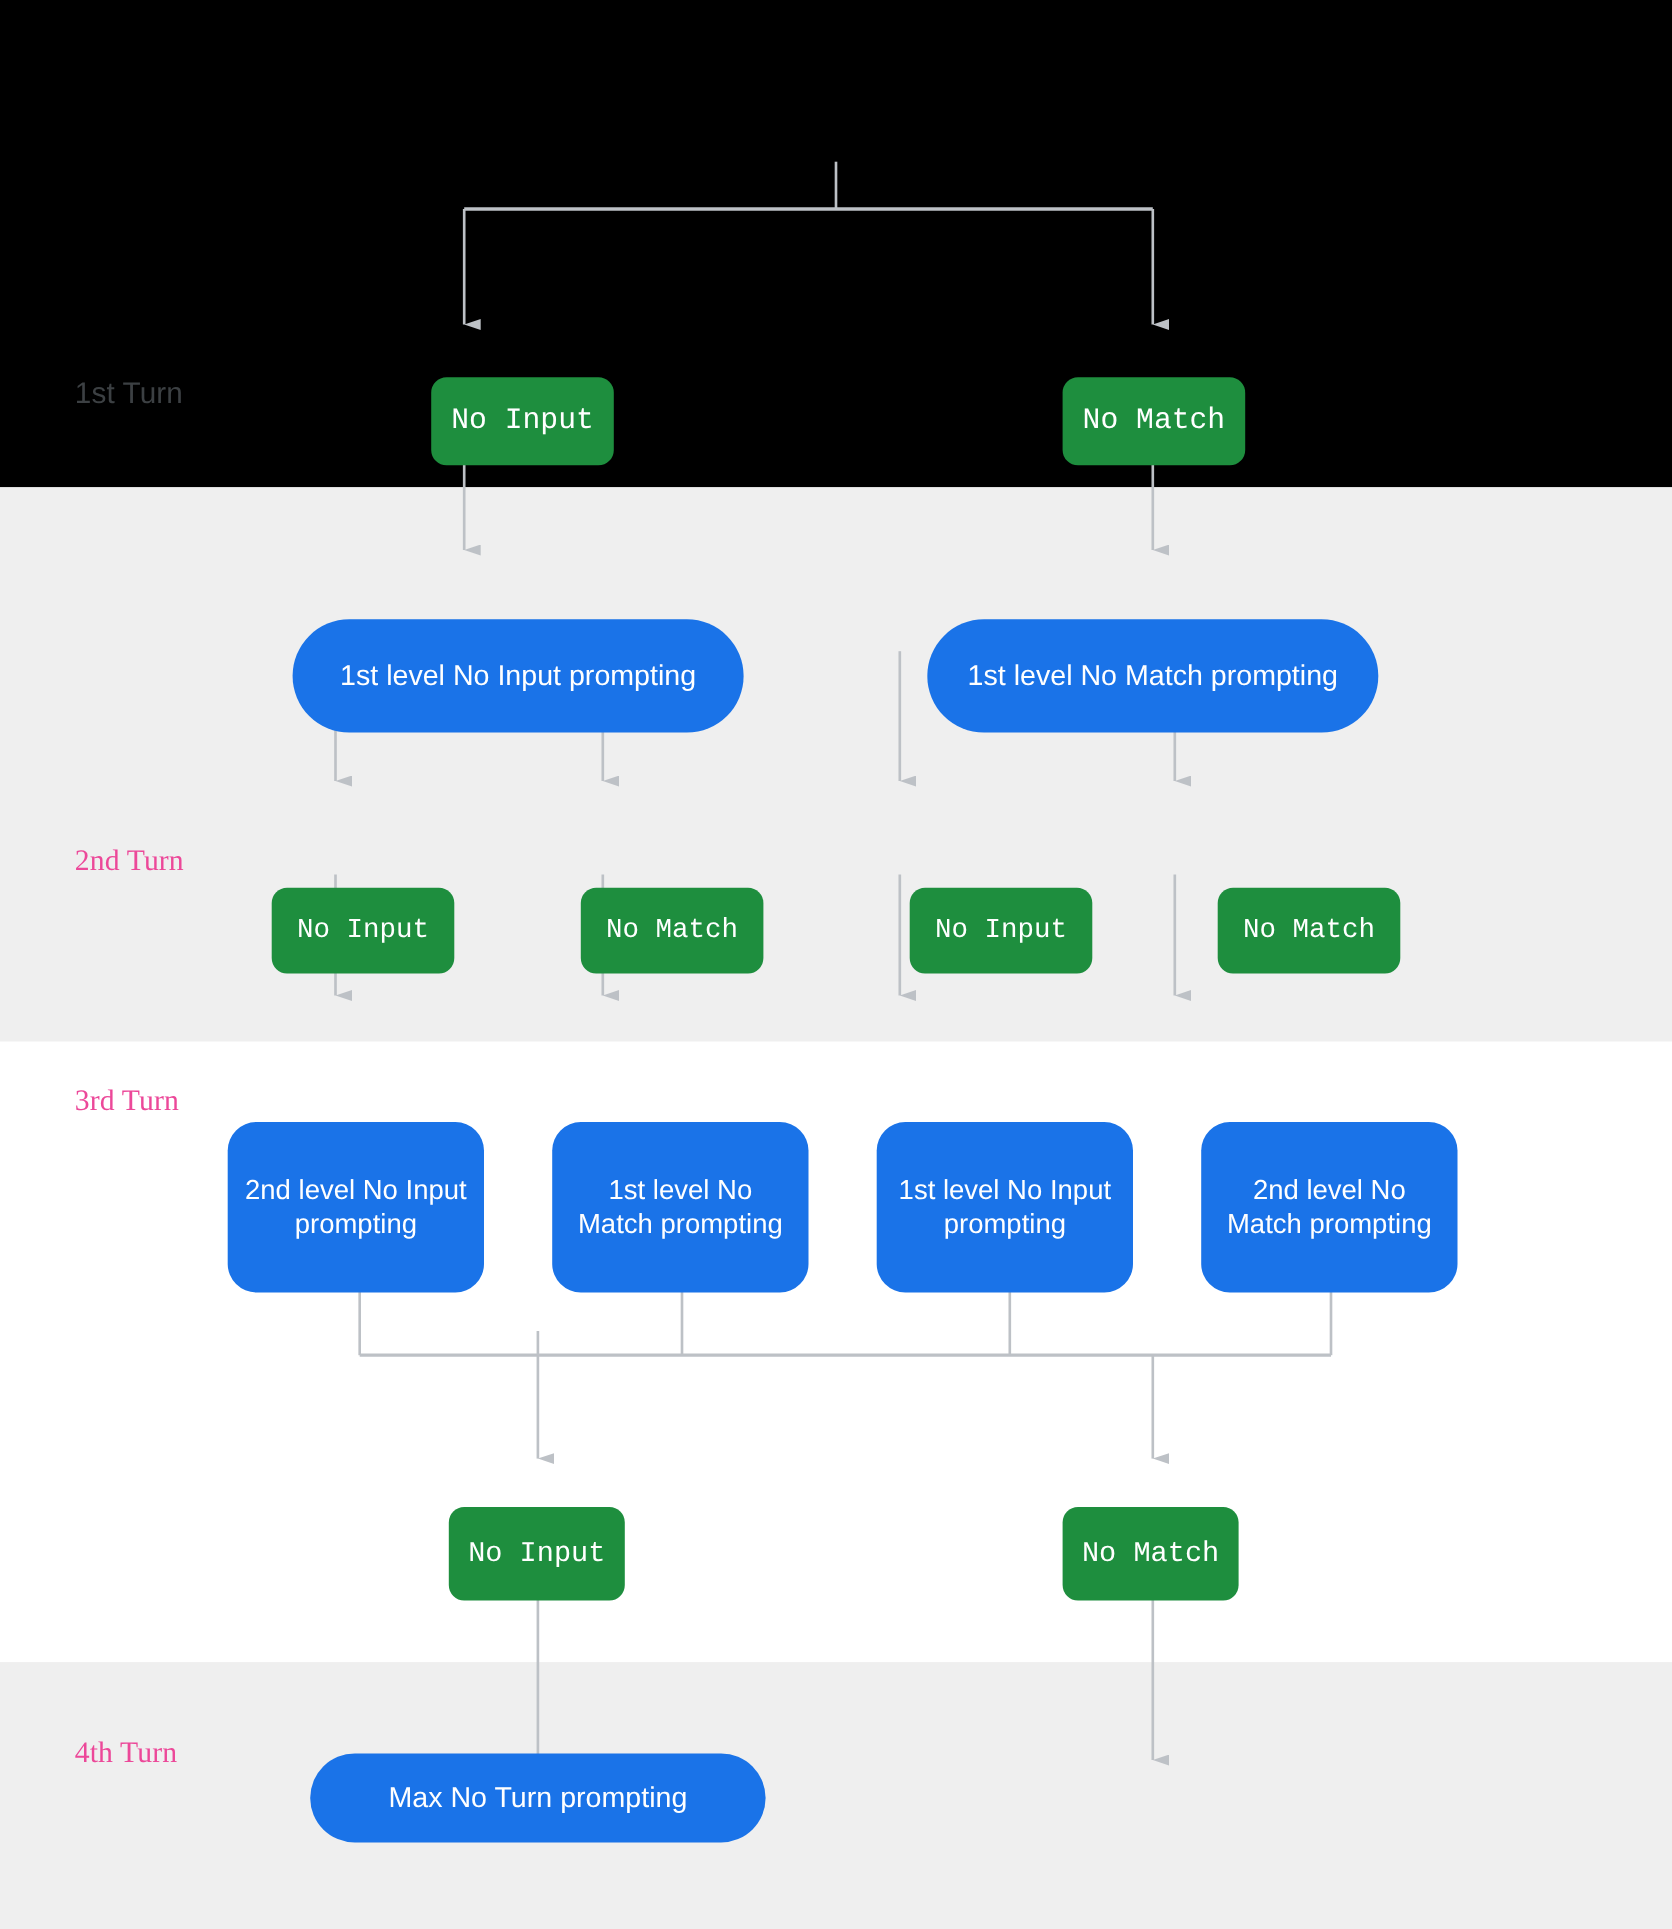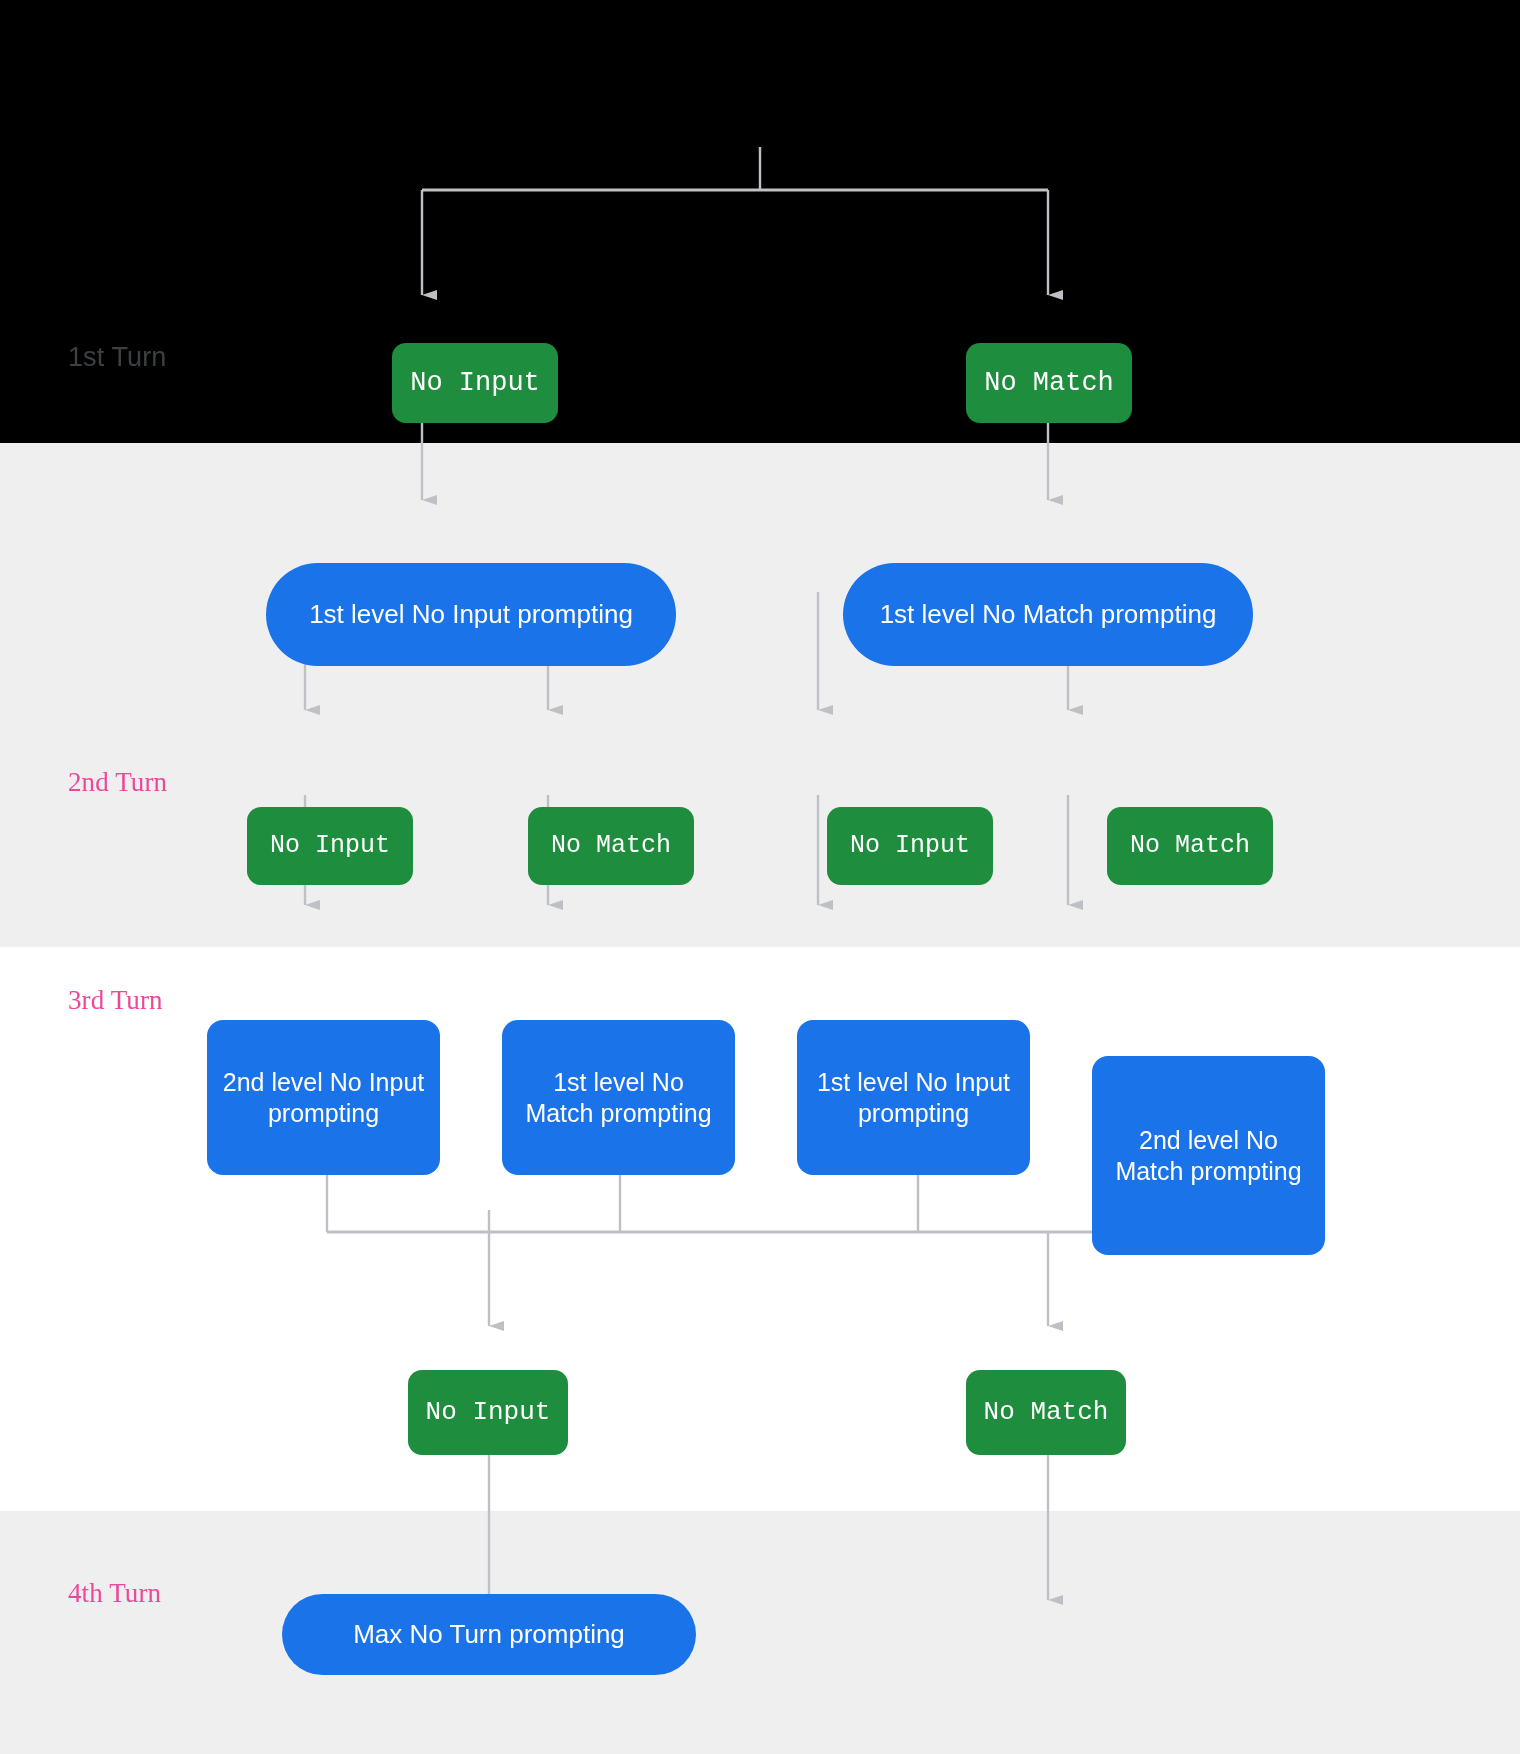--- a/index.html
+++ b/index.html
@@ -39,21 +39,21 @@
     justify-content:center;
     text-align:center;
     color:#ffffff;
     box-sizing:border-box;
     line-height:1.22;
   }
   .node.blue{background:#1a73e8;}
   .node.green{background:#1e8e3e;}
   .node.pill{border-radius:999px;}
   .node.rounded{border-radius:14px;font-family:Liberation Mono, monospace;}
-  .node.soft{border-radius:16px;}
+  .node.soft{border-radius:26px;}
   .node .label{display:block;padding:0 14px;}
 </style>
 </head>
 <body>
 
 <div id="stage">
 
   <div class="band" id="band-1"></div>
   <div class="band" id="band-2"></div>
   <div class="band" id="band-3"></div>
@@ -135,21 +135,21 @@
 
   <div class="node blue soft" style="left:207px; top:1020px; width:233px; height:155px; font-size:25px;">
     <span class="label">2nd level No Input prompting</span>
   </div>
   <div class="node blue soft" style="left:502px; top:1020px; width:233px; height:155px; font-size:25px;">
     <span class="label">1st level No Match prompting</span>
   </div>
   <div class="node blue soft" style="left:797px; top:1020px; width:233px; height:155px; font-size:25px;">
     <span class="label">1st level No Input prompting</span>
   </div>
-  <div class="node blue soft" style="left:1092px; top:1056px; width:233px; height:199px; font-size:25px;">
+  <div class="node blue soft" style="left:1092px; top:1020px; width:233px; height:155px; font-size:25px;">
     <span class="label">2nd level No Match prompting</span>
   </div>
 
   <div class="node green rounded" style="left:408px; top:1370px; width:160px; height:85px; font-size:26px;">
     <span class="label">No Input</span>
   </div>
   <div class="node green rounded" style="left:966px; top:1370px; width:160px; height:85px; font-size:26px;">
     <span class="label">No Match</span>
   </div>
 

